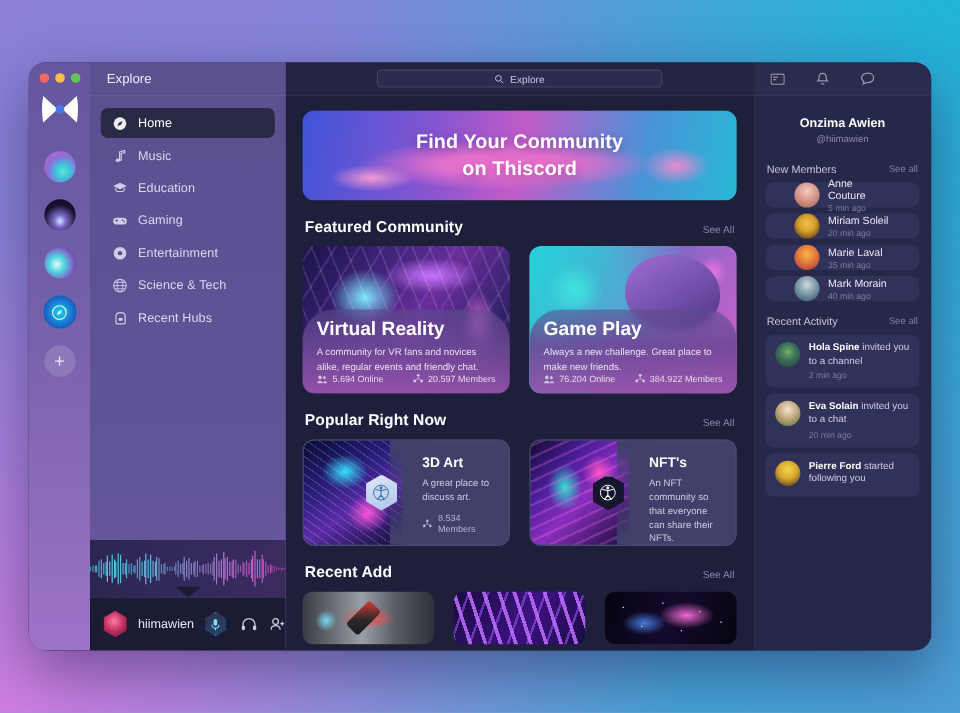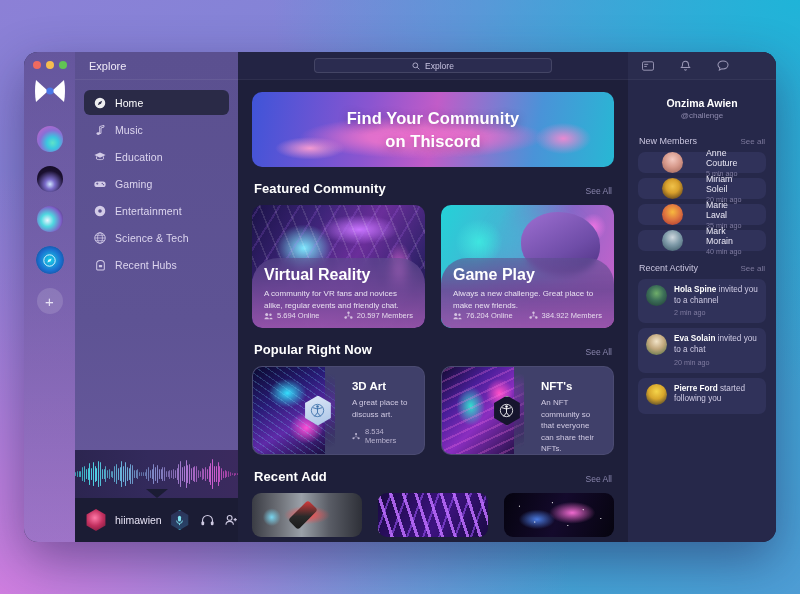--- a/index.html
+++ b/index.html
@@ -313,30 +313,30 @@
     position:relative;
   }
   .p-ava span{
     position:absolute; left:0; right:0; top:46%; text-align:center;
     color:rgba(255,255,255,.45); font-size:11px; font-weight:bold; letter-spacing:1px;
   }
   .p-name{ color:#fff; font-size:10.5px; font-weight:bold; margin-top:7px;}
   .p-handle{ color:#8e8aae; font-size:8px; margin-top:2px;}
 
   .r-sec{
-    display:flex; align-items:flex-end; justify-content:space-between;
+    display:flex; align-items:flex-start; justify-content:space-between;
     padding:0 11px; margin:12px 0 6px 0;
   }
   .r-sec b{ color:#c9c5df; font-size:9px; font-weight:normal;}
   .r-sec i{ color:#7d799c; font-size:8px; font-style:normal;}
 
   .mlist{ padding:0 10px; display:flex; flex-direction:column; gap:5px;}
   .mitem{
     background:#30325a; border-radius:7px; height:21px;
-    display:flex; align-items:center; gap:23px; padding:0 24px;
+    display:flex; align-items:center; gap:7px; padding:0 24px;
   }
   .m-ava{ width:21px;height:21px;border-radius:50%;flex:0 0 21px;}
   .a1{background:radial-gradient(circle at 50% 35%, #f3c9c0 0%, #d79a8c 45%, #9a5f54 100%);}
   .a2{background:radial-gradient(circle at 50% 40%, #f0c24a 0%, #d8a02c 40%, #3a2414 100%);}
   .a3{background:radial-gradient(circle at 50% 38%, #f7b93e 0%, #e07840 45%, #a82f2f 100%);}
   .a4{background:radial-gradient(circle at 50% 35%, #cfd8de 0%, #7e9aa8 45%, #33505e 100%);}
   .a5{background:radial-gradient(circle at 50% 40%, #6fae6a 0%, #3c6e58 45%, #1d3a34 100%);}
   .a6{background:radial-gradient(circle at 50% 35%, #f2e4c8 0%, #c2a87e 45%, #4a6a3c 100%);}
   .a7{background:radial-gradient(circle at 50% 35%, #f5d54a 0%, #d8a62c 45%, #2a2a2a 100%);}
   .m-txt{min-width:0;}
@@ -752,21 +752,21 @@
       </span>
       <span>
         <svg width="12" height="11" viewBox="0 0 13 12">
             <path d="M6.5 1C3.4 1 1 2.9 1 5.3c0 1.4.8 2.6 2.1 3.4L2.5 11l2.8-1.4c.4.1.8.1 1.2.1 3.1 0 5.5-1.9 5.5-4.4S9.6 1 6.5 1z" fill="none" stroke="#b9b5d2" stroke-width="1.1"></path>
           </svg>
       </span>
     </div>
 
     <div class="profile">
       <div class="p-name">Onzima Awien</div>
-      <div class="p-handle">@challenge</div>
+      <div class="p-handle">@hiimawien</div>
     </div>
 
     <div class="r-sec">
       <b>New Members</b>
       <i>See all</i>
     </div>
     <div class="mlist">
       <div class="mitem">
         <div class="m-ava a1"></div>
         <div class="m-txt">

